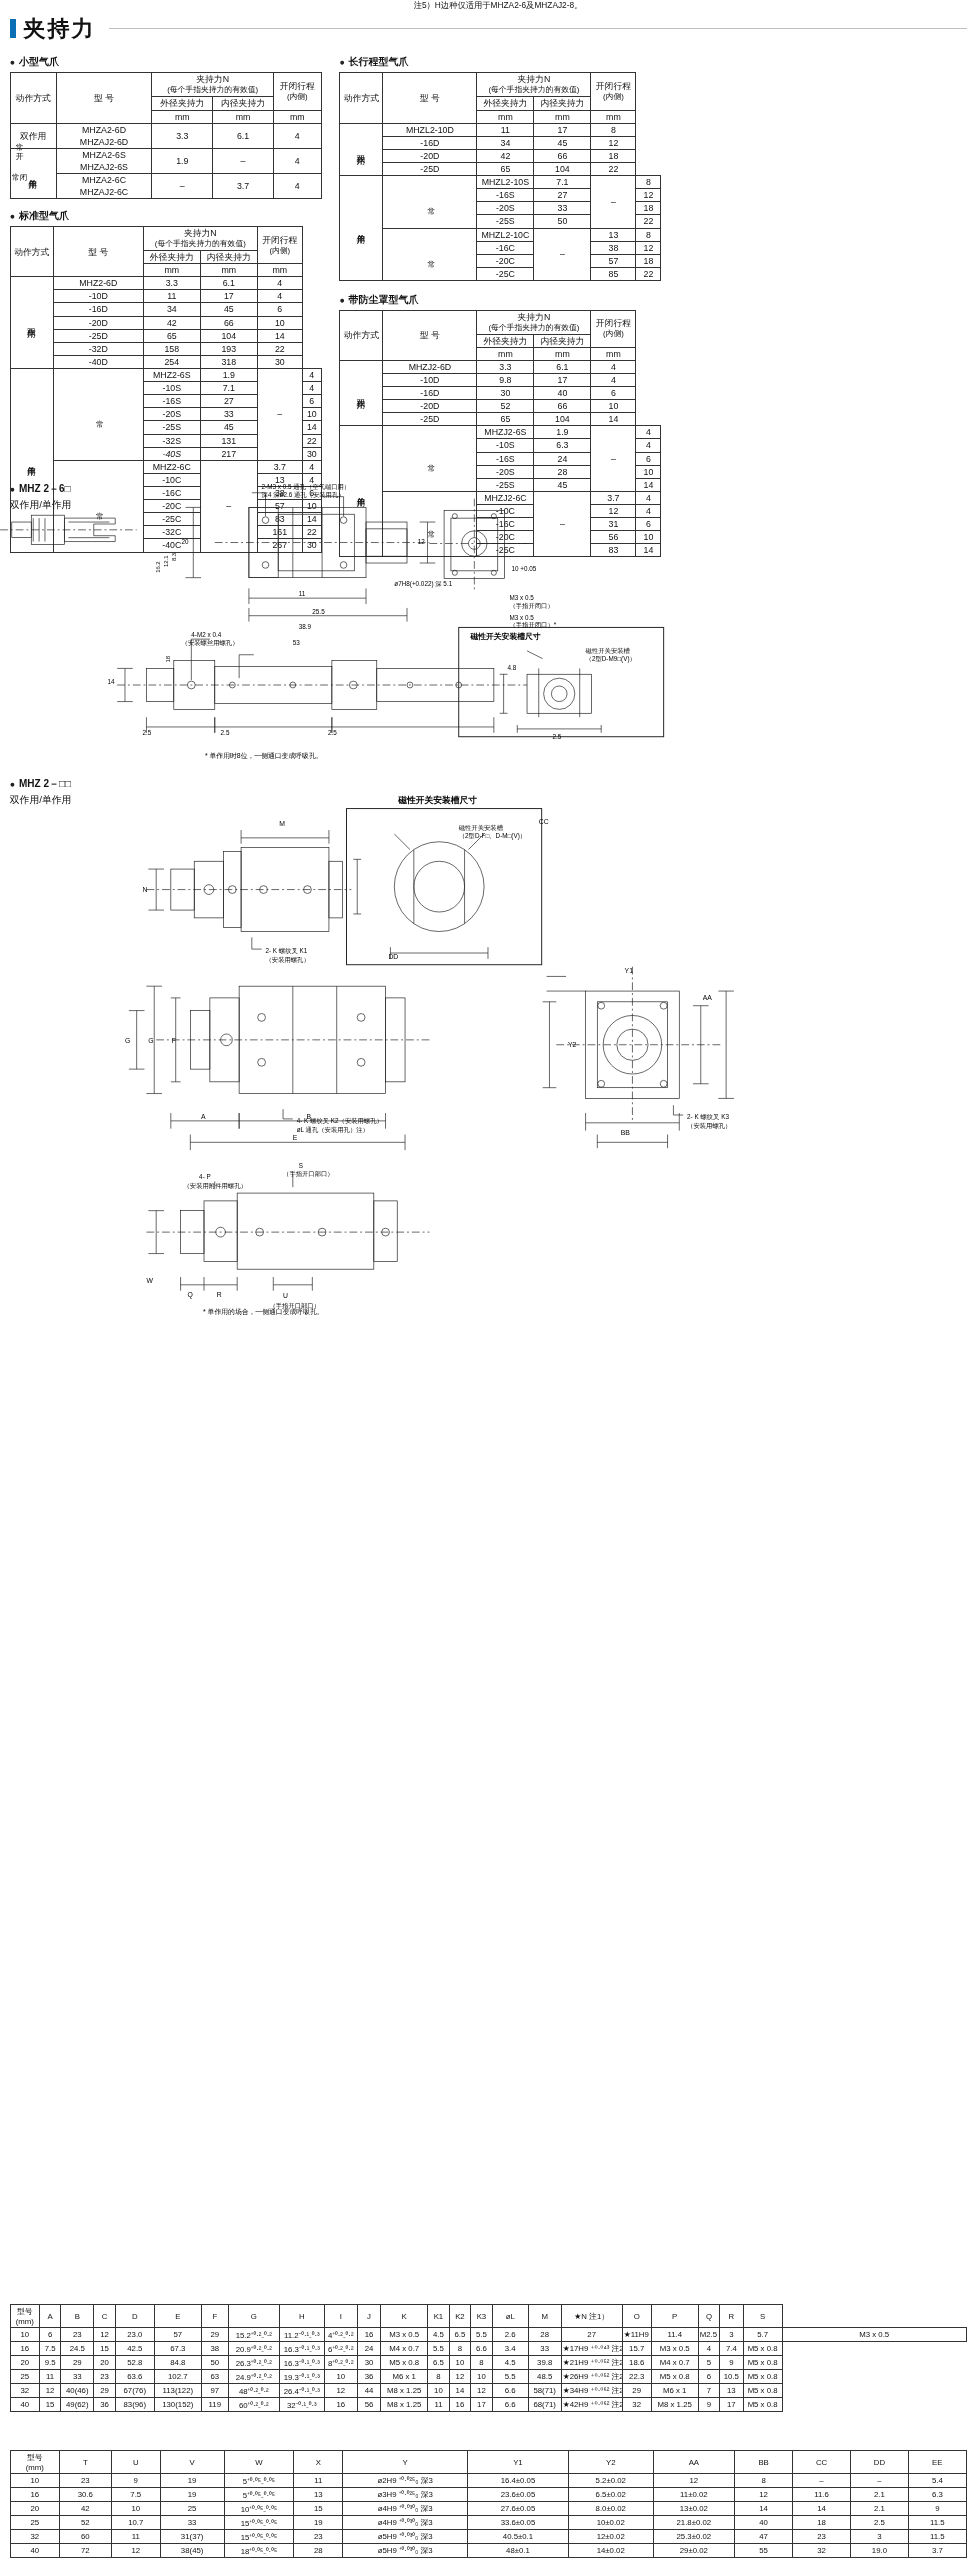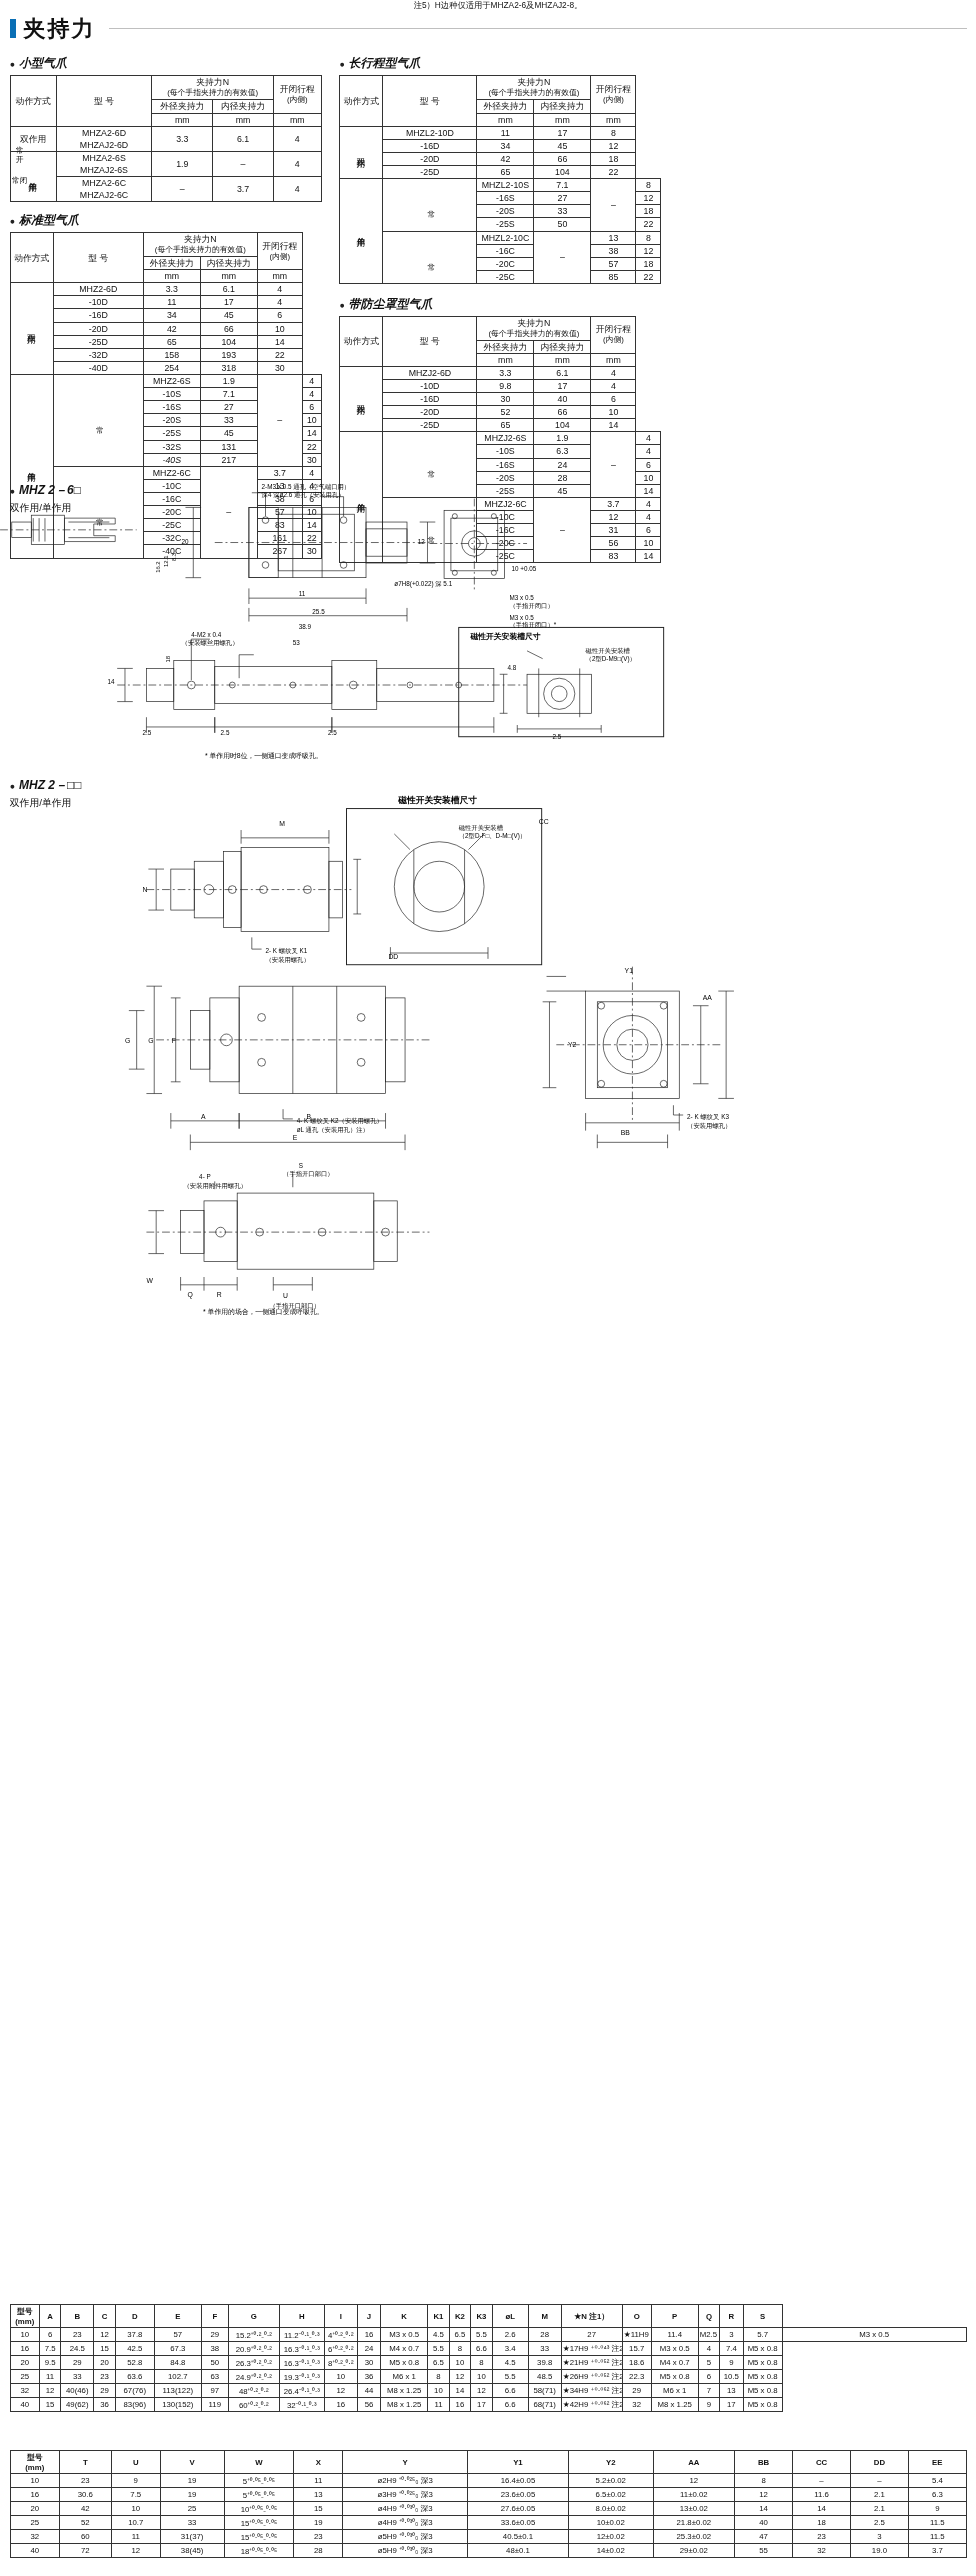--- a/index.html
+++ b/index.html
@@ -22,21 +22,21 @@
     width: 5.9px; height: 19.5px; background: #0a6fb5;
   }
   .sec-head .txt {
     font-size: 22px; font-weight: bold; letter-spacing: 2px;
   }
   .sec-head .rule {
     flex: 1; height: 1px; background: #bfbfbf; margin-left: 5.9px;
   }
 
   .sub-head {
-    font-size: 12px; font-weight: bold; margin: 5.9px 0 2.9px 0; font-style: italic;
+    font-size: 10px; font-weight: bold; margin: 5.9px 0 2.9px 0;
   }
   .sub-head::before {
     content: "\25CF"; color: #222; font-size: 8.8px; margin-right: 3.9px;
   }
 
   
   table.spec {
     border-collapse: collapse;
     font-size: 8.8px;
     line-height: 1.15;
@@ -73,21 +73,21 @@
     width: 957px;
     table-layout: fixed;
   }
   table.dim th, table.dim td {
     border: 1px solid #333;
     text-align: center;
     padding: 1px 1px;
     white-space: nowrap;
     overflow: hidden;
   }
-  table.dim th { font-weight: bold; }
+  table.dim th { font-weight: normal; }
   .topnote { font-size: 8.3px; text-align: center; }
 </style>
 </head>
 <body>
 
 <div class="page">
 
   <div class="topnote" style="position:absolute;left:293px;top:0px;width:410px;">注5）H边种仅适用于MHZA2-6及MHZAJ2-8。</div>
 
   <div id="sec-clamp">
@@ -792,21 +792,21 @@
             <th style="width: 23.4px;">R</th>
             <th style="width: 39px;">S</th>
           </tr>
         </thead>
         <tbody>
           <tr>
             <td>10</td>
             <td>6</td>
             <td>23</td>
             <td>12</td>
-            <td>37.8</td>
+            <td>23.0</td>
             <td>57</td>
             <td>29</td>
             <td>15.2⁺⁰·²₋⁰·²</td>
             <td>11.2⁻⁰·¹₋⁰·³</td>
             <td>4⁺⁰·²₋⁰·²</td>
             <td>16</td>
             <td>M3 x 0.5</td>
             <td>4.5</td>
             <td>6.5</td>
             <td>5.5</td>

